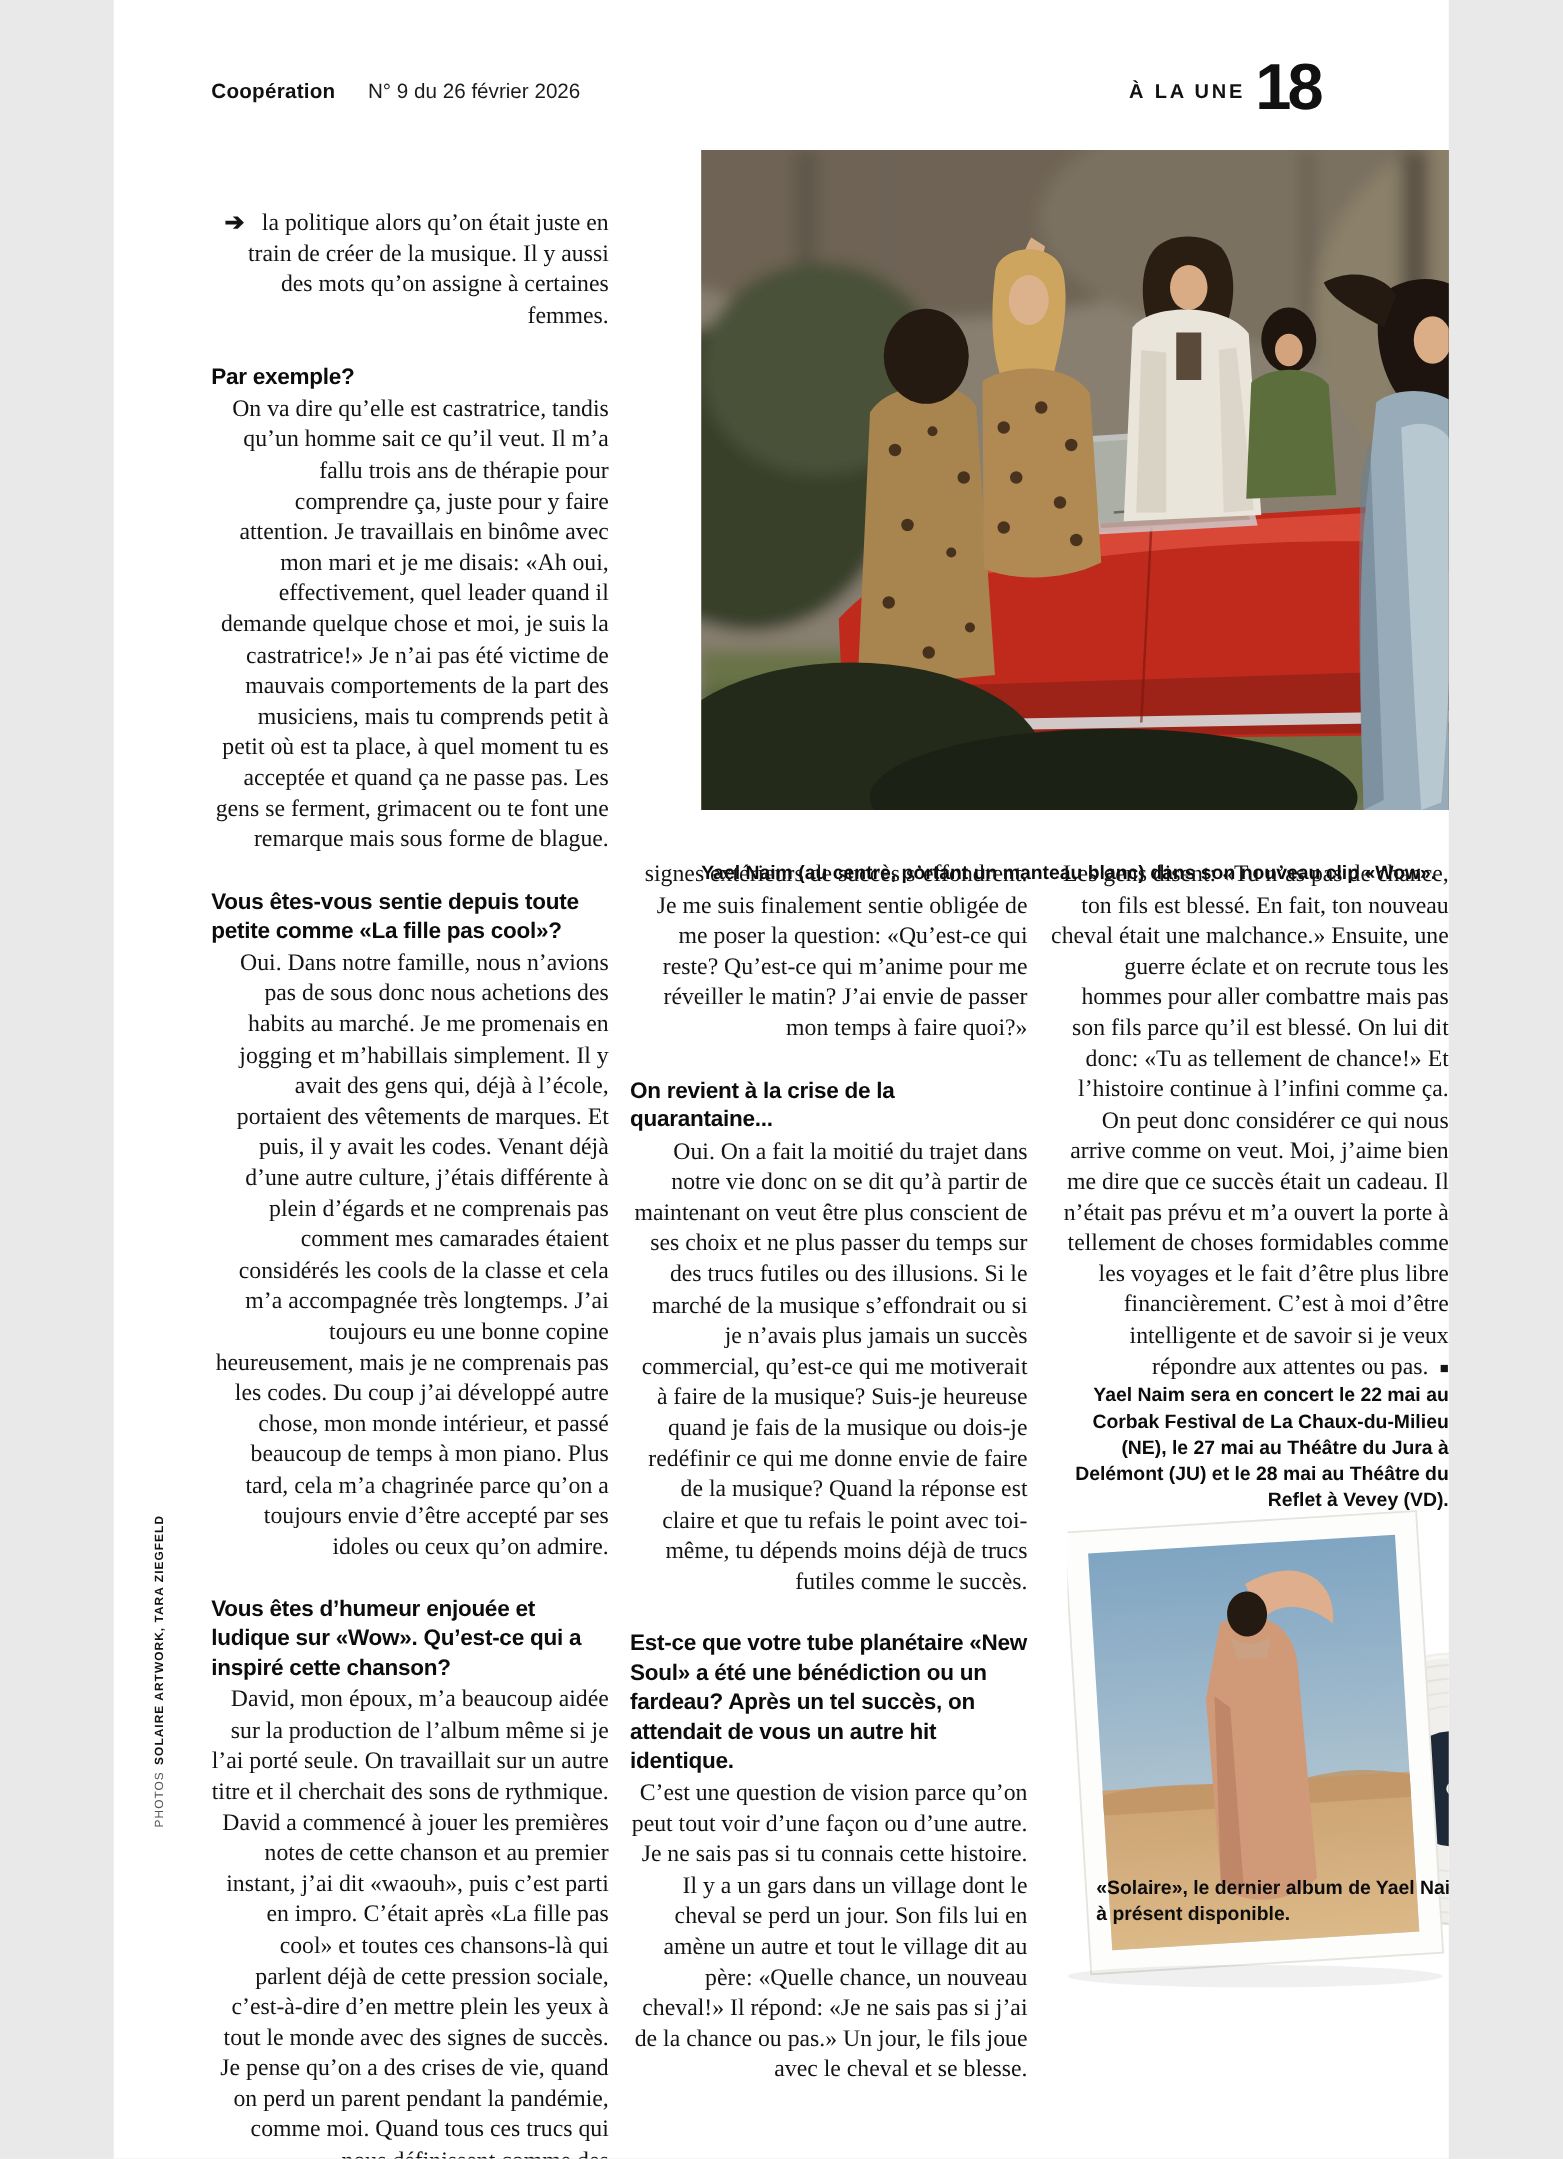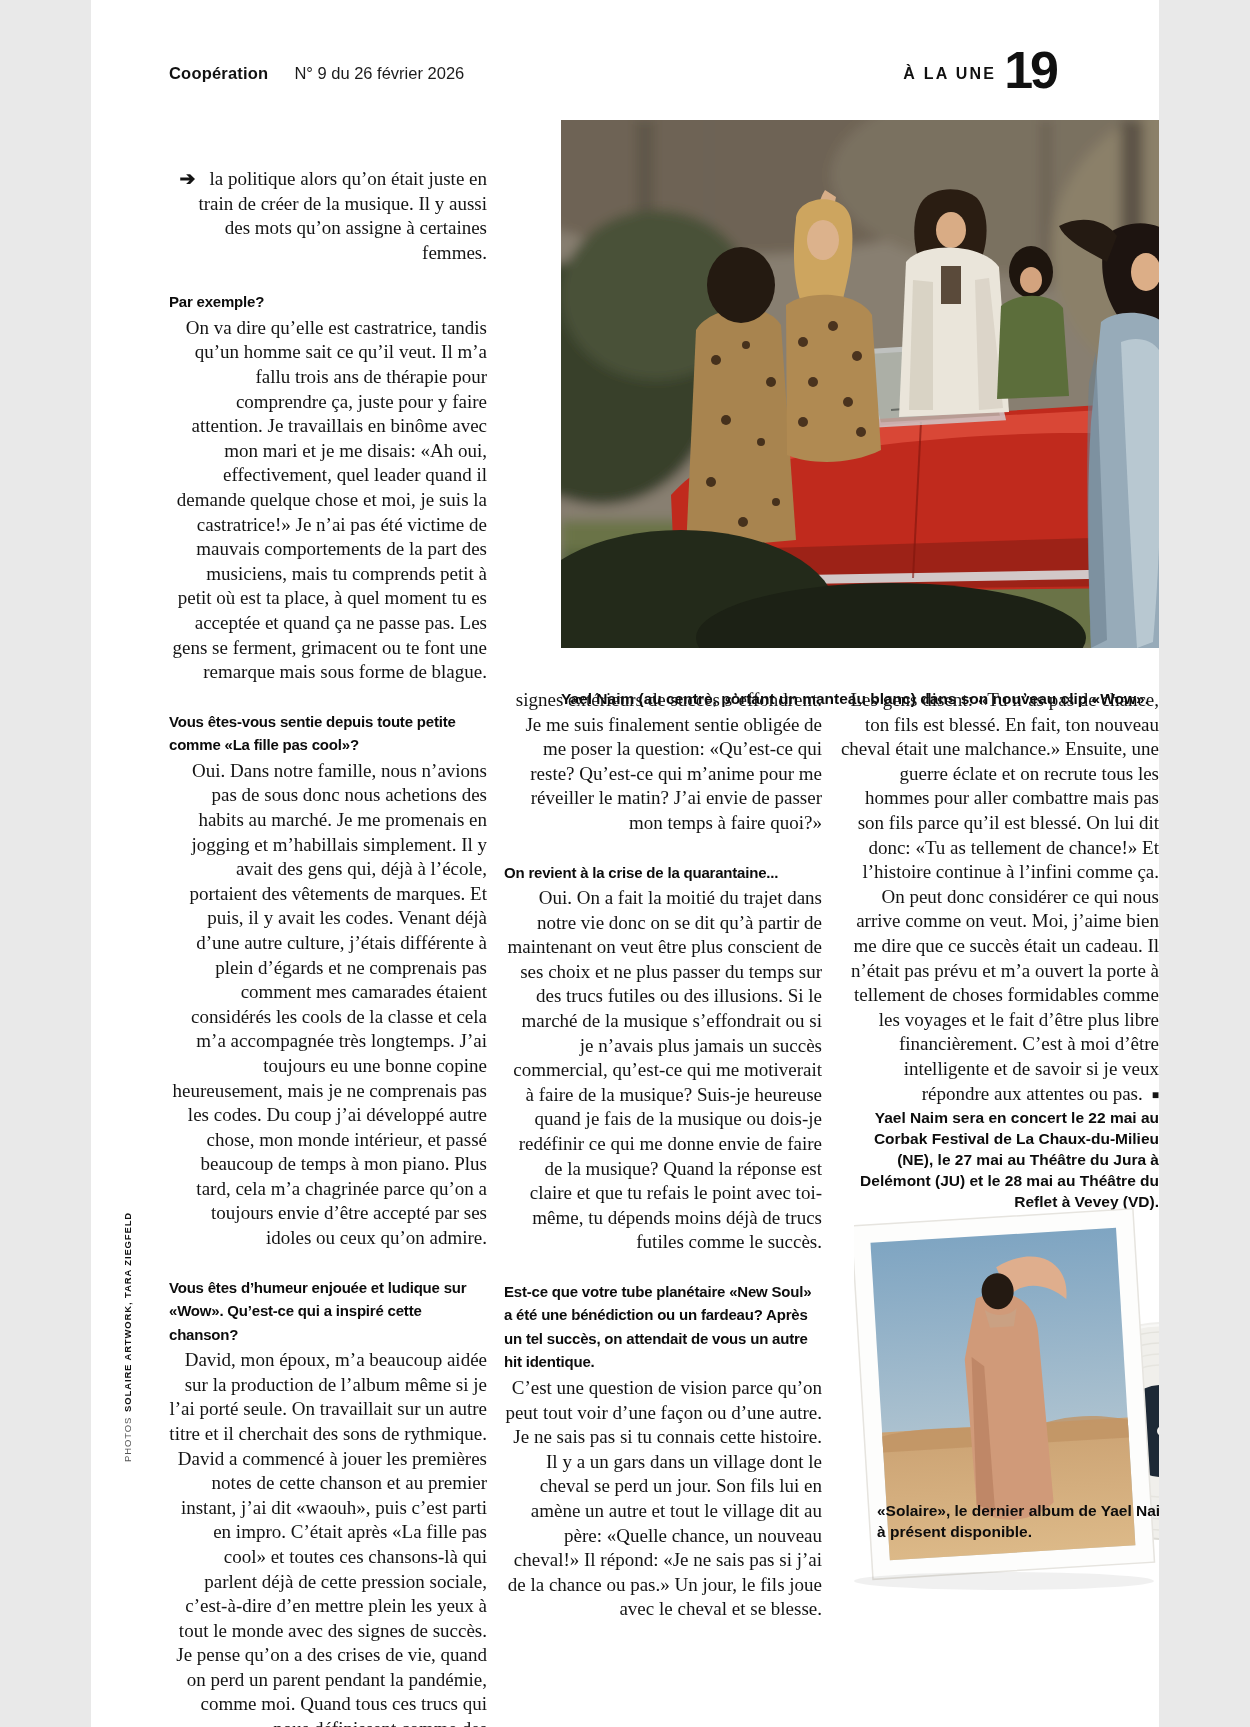--- a/index.html
+++ b/index.html
@@ -17,21 +17,21 @@
   .hdr-right .pageno{font-weight:bold;font-size:52px;line-height:.85;letter-spacing:-3px;}
   .regmark{position:absolute;left:1103px;top:26px;width:10px;height:10px;display:grid;grid-template-columns:5px 5px;grid-template-rows:5px 5px;}
   .regmark i{display:block;}
   
   .photo{position:absolute;left:470px;top:120px;width:665px;height:528px;overflow:hidden;background:#837b6e;}
   .photo svg{display:block;}
   .photo-caption{position:absolute;left:470px;top:689px;width:665px;font-family:"Liberation Sans",sans-serif;font-weight:bold;font-size:15.5px;line-height:20px;color:#0c0c0c;}
   
   .col{position:absolute;width:318px;font-size:19px;line-height:24.6px;text-align:justify;color:#141414;}
   .col p{margin:0;text-align:right;}
-  .col .q{font-family:"Liberation Sans",sans-serif;font-weight:bold;font-size:15px;line-height:23.5px;letter-spacing:-.2px;margin:25px 0 2px 0;text-align:left;color:#0c0c0c;}
+  .col .q{font-family:"Liberation Sans",sans-serif;font-weight:bold;font-size:18px;line-height:23.5px;letter-spacing:-.2px;margin:25px 0 2px 0;text-align:left;color:#0c0c0c;}
   .col1{left:78px;top:167px;}
   .col2{left:413px;top:688px;}
   .col3{left:747px;top:688px;width:321px;}
   .lead-arrow{font-family:"Liberation Sans",sans-serif;font-weight:bold;margin-right:14px;}
   .endmark{font-family:"Liberation Sans",sans-serif;font-size:12px;margin-left:9px;vertical-align:1px;}
   .concert{font-family:"Liberation Sans",sans-serif;font-weight:bold;font-size:15.5px;line-height:21px;margin-top:27px;text-align:left;color:#0c0c0c;}
   
   .album{position:absolute;left:763px;top:1205px;width:390px;height:392px;}
   .album-caption{position:absolute;left:786px;top:1500px;width:340px;font-family:"Liberation Sans",sans-serif;font-weight:bold;font-size:15.5px;line-height:21px;text-align:left;color:#0c0c0c;}
   
@@ -41,21 +41,21 @@
 </head>
 <body>
 
 <div class="page">
 
   <div class="hdr-left">
     <span class="mag">Coopération</span><span class="issue">N° 9 du 26 février 2026</span>
   </div>
   <div class="hdr-right">
     <span class="section">À LA UNE</span>
-    <span class="pageno">19</span>
+    <span class="pageno">18</span>
   </div>
   <div class="regmark">
     <i id="rm1" style="background: rgb(47, 164, 60);"></i>
       <i id="rm2" style="background: rgb(209, 40, 28);"></i>
       <i id="rm3" style="background: rgb(32, 56, 200);"></i>
       <i id="rm4" style="background: rgb(242, 212, 0);"></i>
   </div>
 
   <div class="photo">
     <svg width="665" height="528" viewBox="0 0 665 528" aria-hidden="true">

